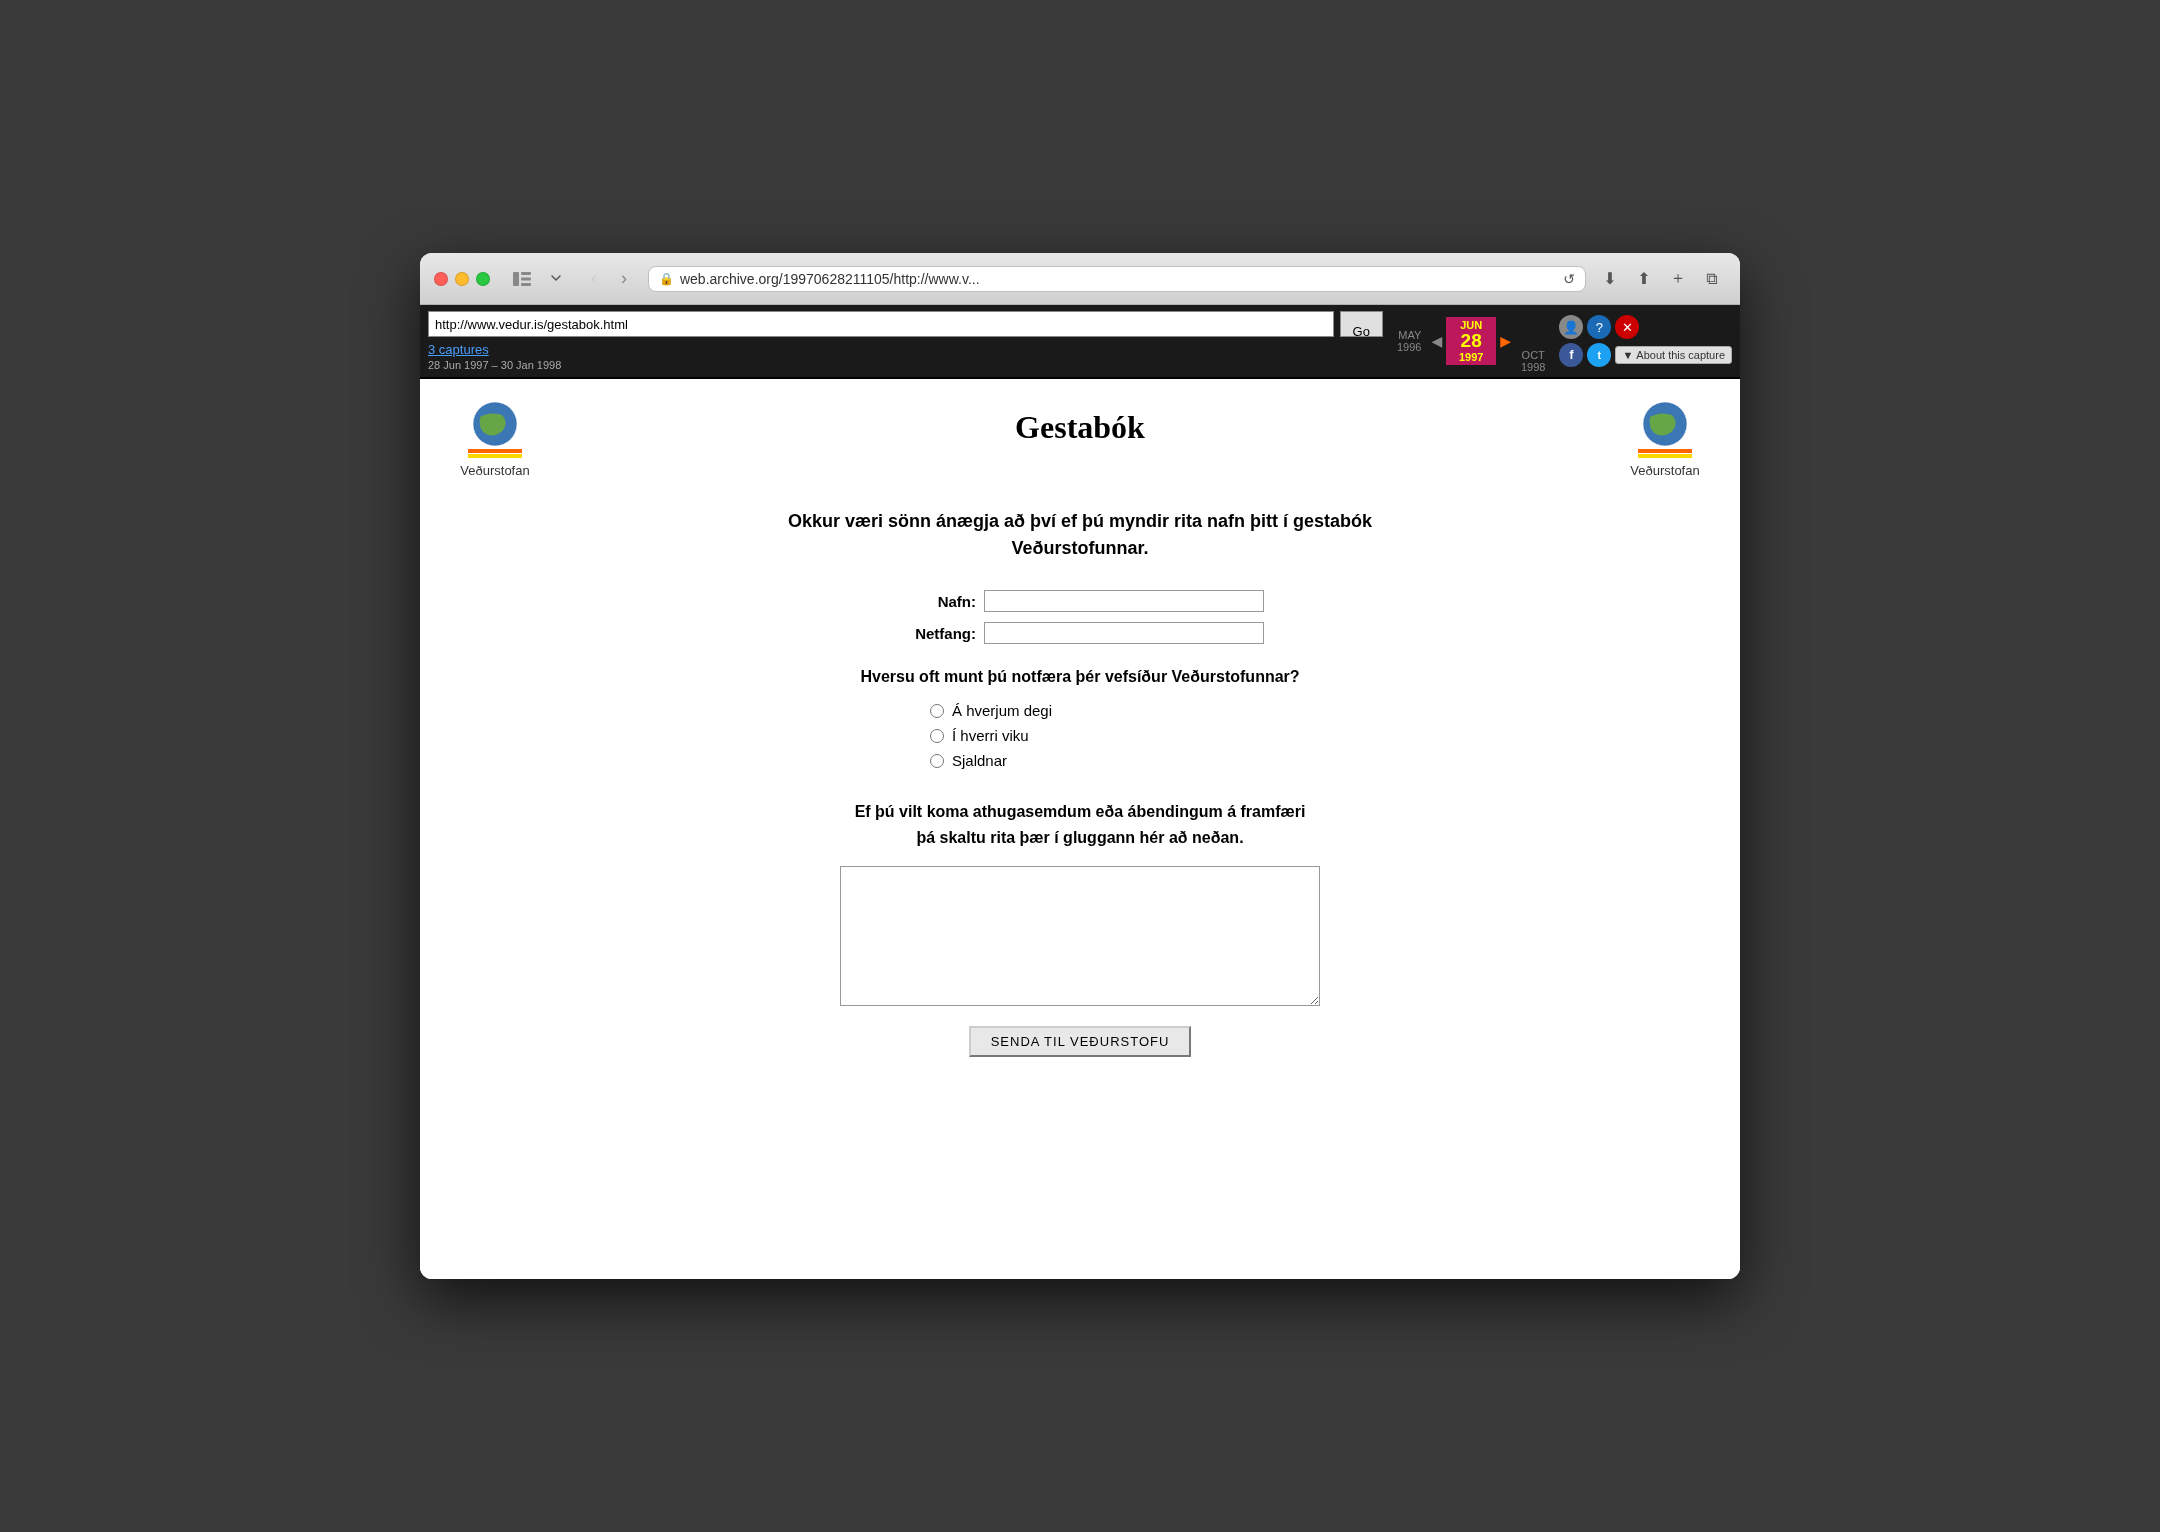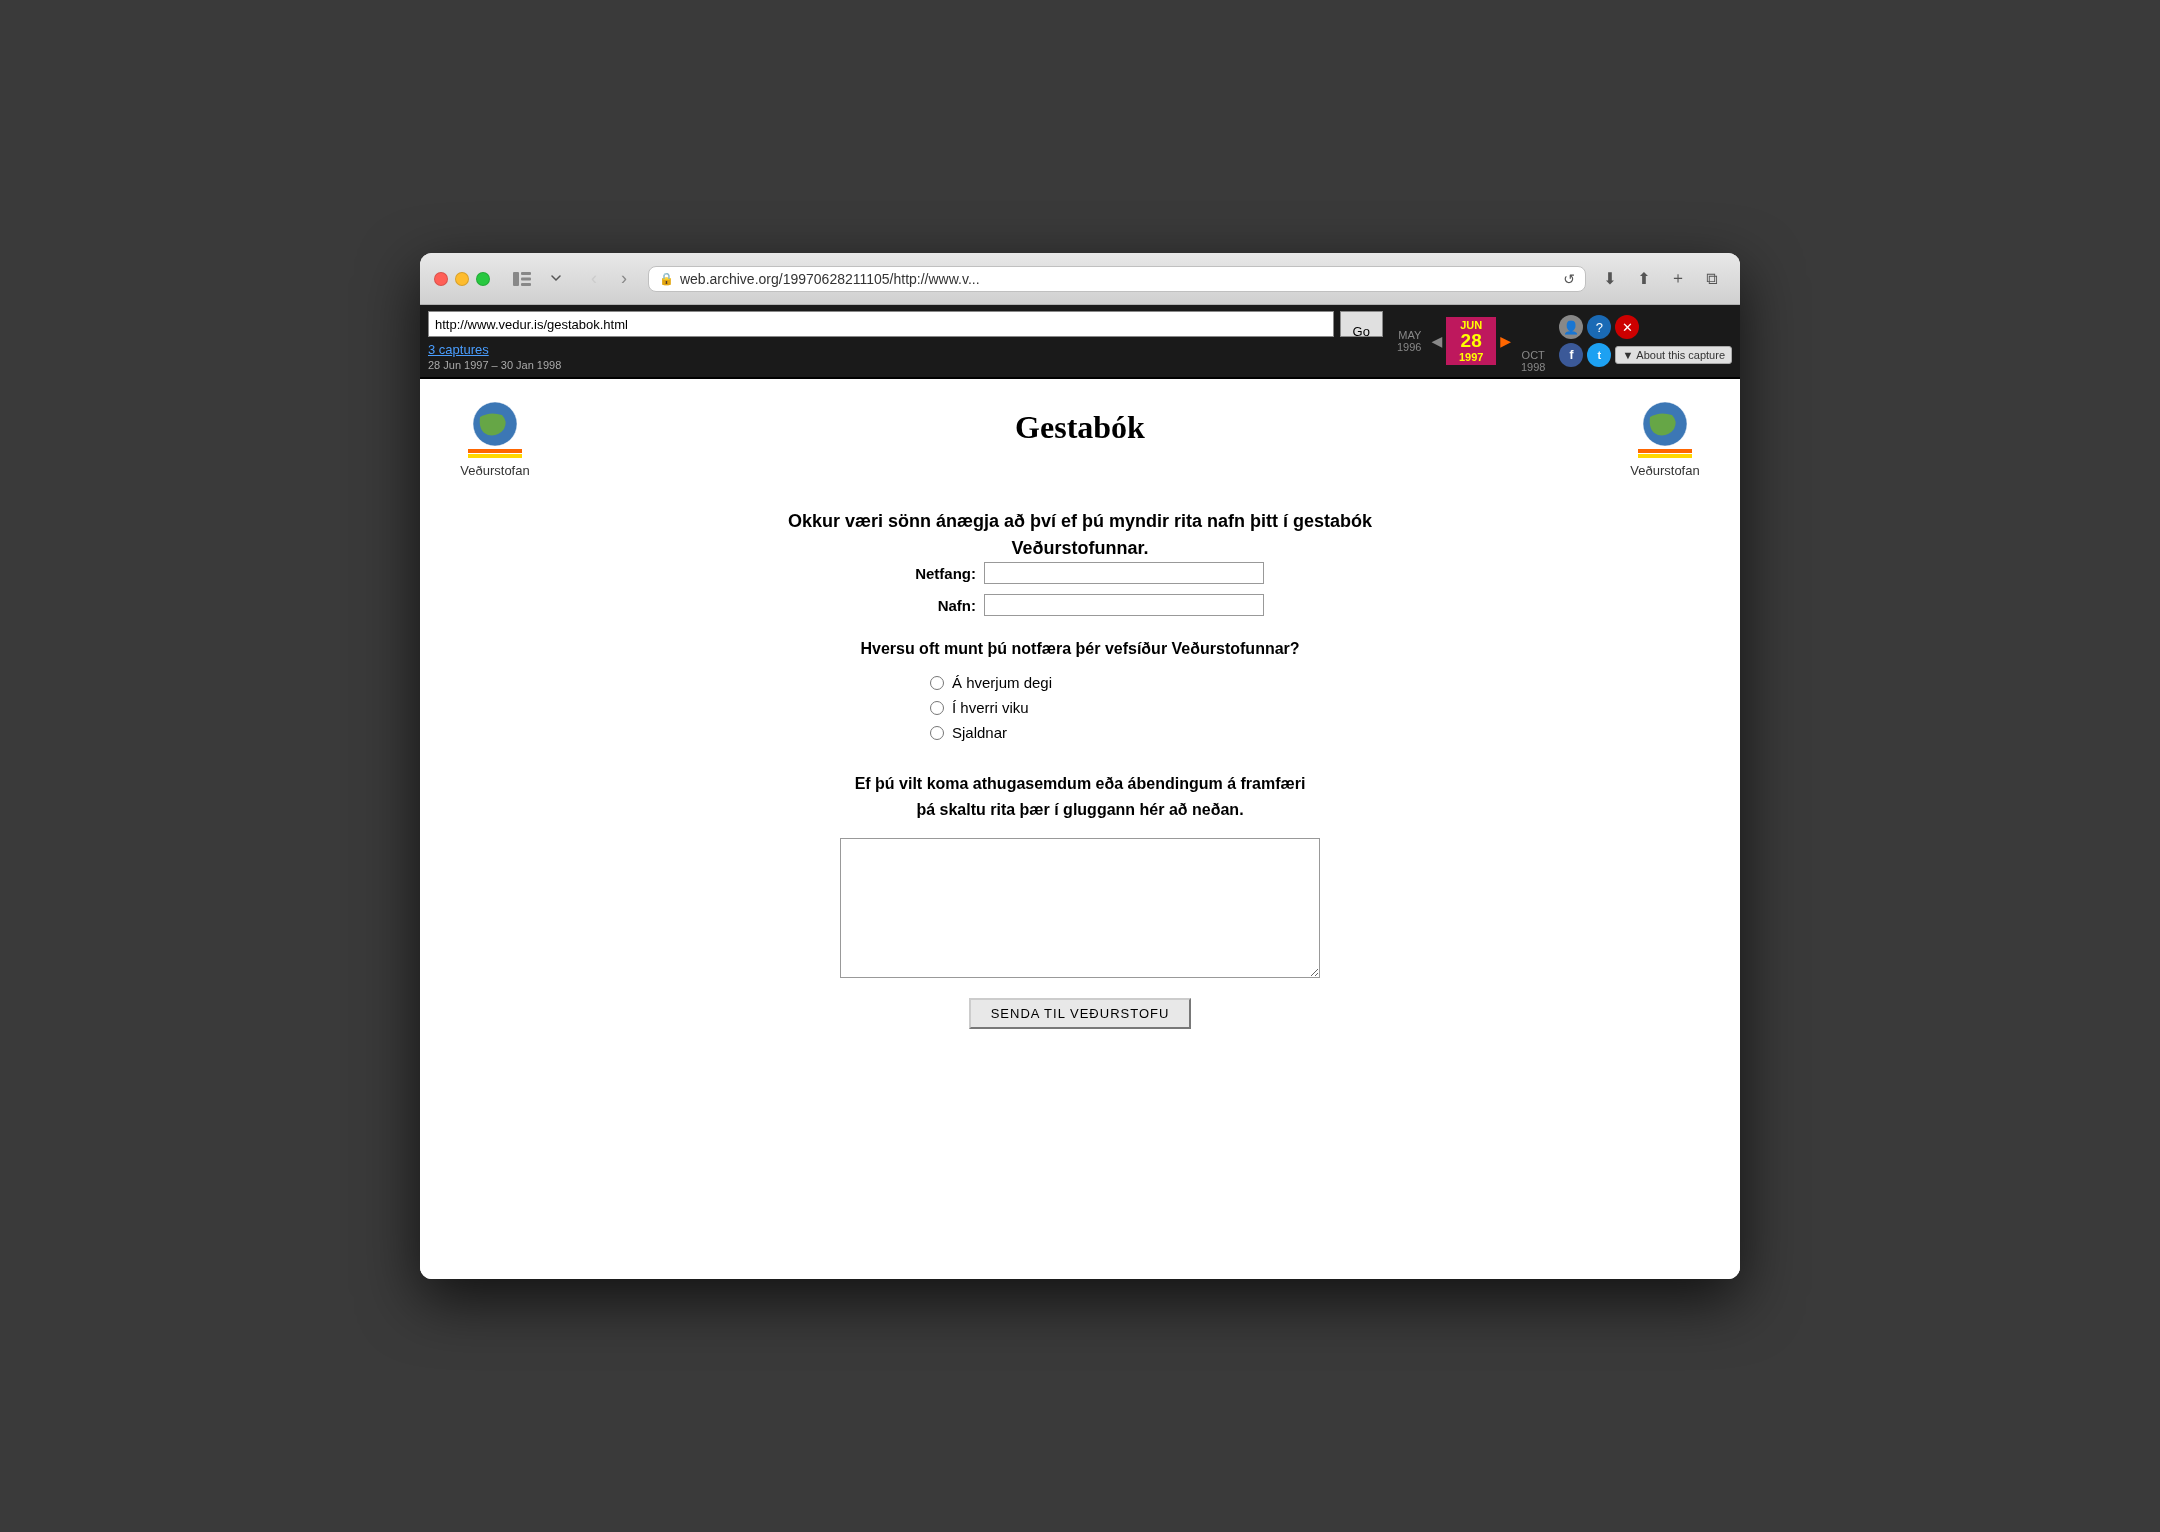--- a/index.html
+++ b/index.html
@@ -321,20 +321,21 @@
 
     .form-section {
       max-width: 700px;
       margin: 30px auto 0;
       text-align: center;
     }
 
     .intro-text {
       font-size: 18px;
       font-weight: bold;
+      margin-bottom: 28px;
       line-height: 1.5;
     }
 
     .field-row {
       display: flex;
       justify-content: center;
       align-items: center;
       gap: 8px;
       margin-bottom: 10px;
     }
@@ -545,26 +546,26 @@
         </svg>
         <span class="logo-label">Veðurstofan</span>
       </div>
     </div>
 
     <div class="form-section">
 
       <p class="intro-text">Okkur væri sönn ánægja að því ef þú myndir rita nafn þitt í gestabók Veðurstofunnar.</p>
 
       <div class="field-row">
+        <label class="field-label">Nafn:</label>
+        <input class="field-input" type="text" style="">
+      </div>
+
+      <div class="field-row">
         <label class="field-label">Netfang:</label>
-        <input class="field-input" type="text" style="">
-      </div>
-
-      <div class="field-row">
-        <label class="field-label">Nafn:</label>
         <input class="field-input" type="text" style="">
       </div>
 
       <p class="frequency-question">Hversu oft munt þú notfæra þér vefsíður Veðurstofunnar?</p>
 
       <div class="radio-group">
         <label class="radio-option">
           <input type="radio" name="frequency" class="radio-input" style="">
           <span>Á hverjum degi</span>
         </label>

